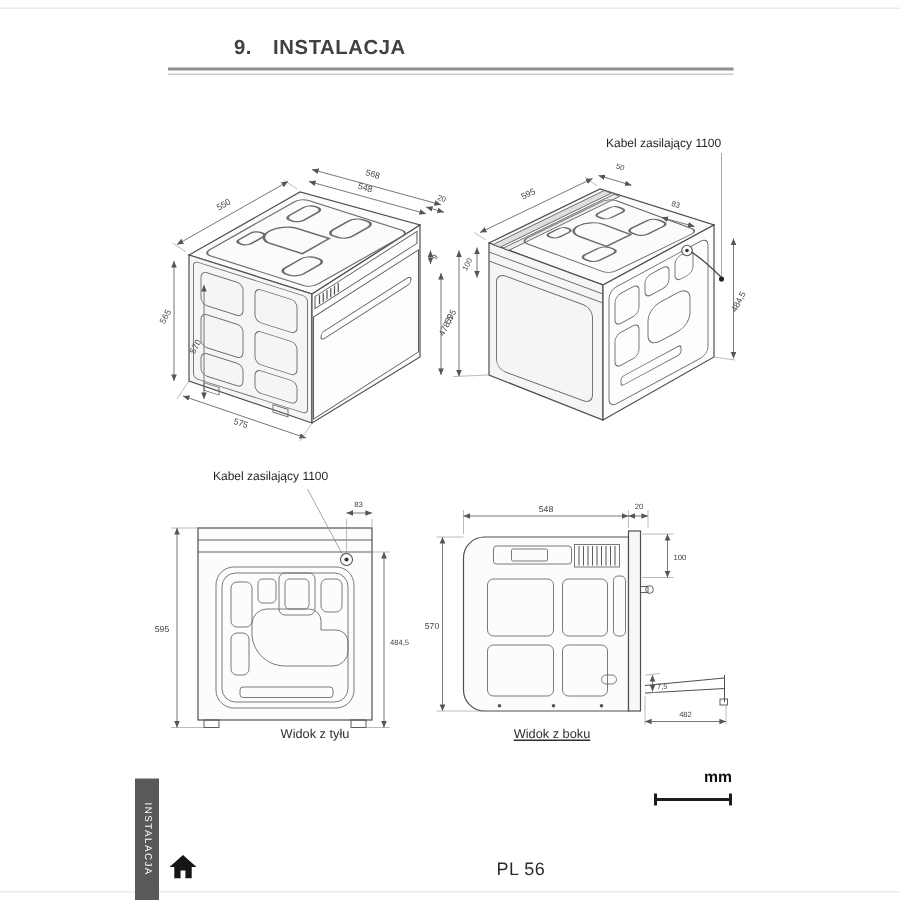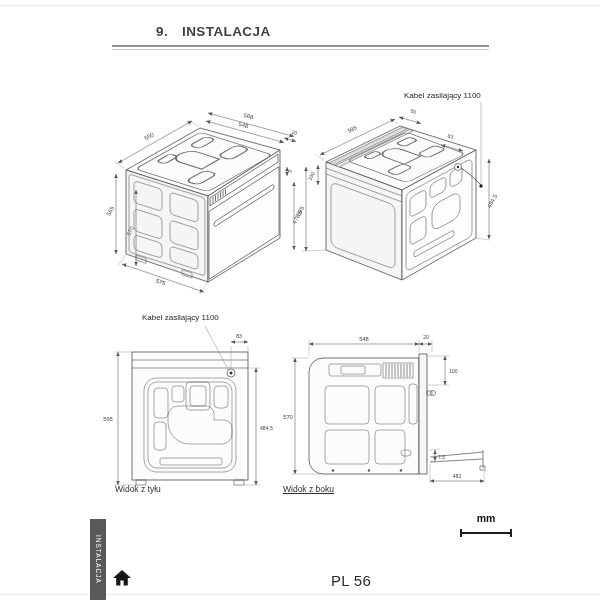--- a/index.html
+++ b/index.html
@@ -12,37 +12,37 @@
   svg { overflow:visible; display:block; }
 
   .page-edge { left:0; width:600px; height:1px; background:#ebebeb; }
 
   .hdr { left:112px; top:24px; width:377px; color:#414141; font-size:13.5px; font-weight:bold; letter-spacing:.4px;margin-left:44px; }
   .hdr .num { margin-right:14px; }
   .rule1 { left:112px; top:45px; width:377px; height:2px; background:#909090; }
   .rule2 { left:112px; top:49px; width:377px; height:1px; background:#cccccc; }
 
   .cable-label { font-size:8px; color:#1f1f1f; white-space:nowrap; }
-  .caption { font-size:8.5px; color:#2e2e2e; text-align:left; }
+  .caption { font-size:8.5px; color:#2e2e2e; text-align:center; }
 
   .dimt { font-size:5.8px; fill:#454545; }
   .dimt-s { font-size:5.1px; fill:#454545; }
 
-  .unit-box { left:460px; top:512px; width:52px; text-align:center; }
+  .unit-box { left:436px; top:512px; width:52px; text-align:right; }
   .unit-label { font-size:10.5px; font-weight:bold; color:#111; }
   .scale-bar { position:relative; margin-top:4px; height:10px; }
   .scale-line { position:absolute; left:1px; right:1px; top:4px; height:2px; background:#1d1d1d; }
   .scale-cap { position:absolute; top:1px; width:2px; height:8px; background:#1d1d1d; }
   .cap-l { left:0; } .cap-r { right:0; }
 
   .side-tab { left:90px; top:519px; width:16px; height:81px; background:#59595b;
     display:flex; align-items:center; justify-content:center; }
   .side-tab span { writing-mode:vertical-rl; color:#ffffff; font-size:6.5px; letter-spacing:1px; }
 
-  .footer-page { left:285px; top:572px; font-size:15px; color:#2b2b2b; letter-spacing:.3px;padding-left:46px; }
+  .footer-page { left:285px; top:572px; font-size:12px; color:#2b2b2b; letter-spacing:.3px;padding-left:46px; }
 </style>
 </head>
 <body>
 
 <div class="abs page-edge" style="top:5px"></div>
 <div class="abs page-edge" style="top:594px"></div>
 
 <div class="abs hdr">
   <span class="num">9.</span><span>INSTALACJA</span>
 </div>

